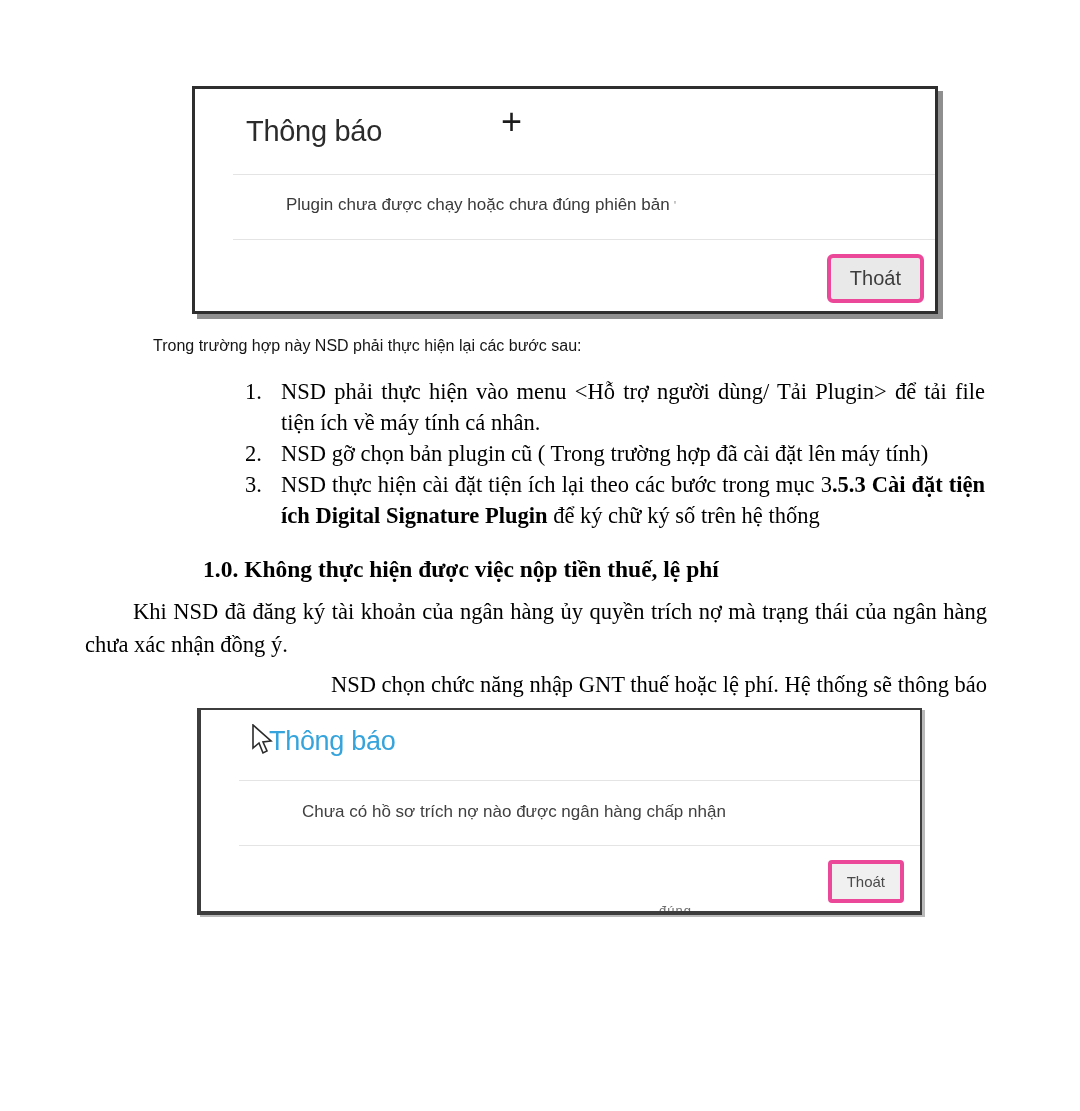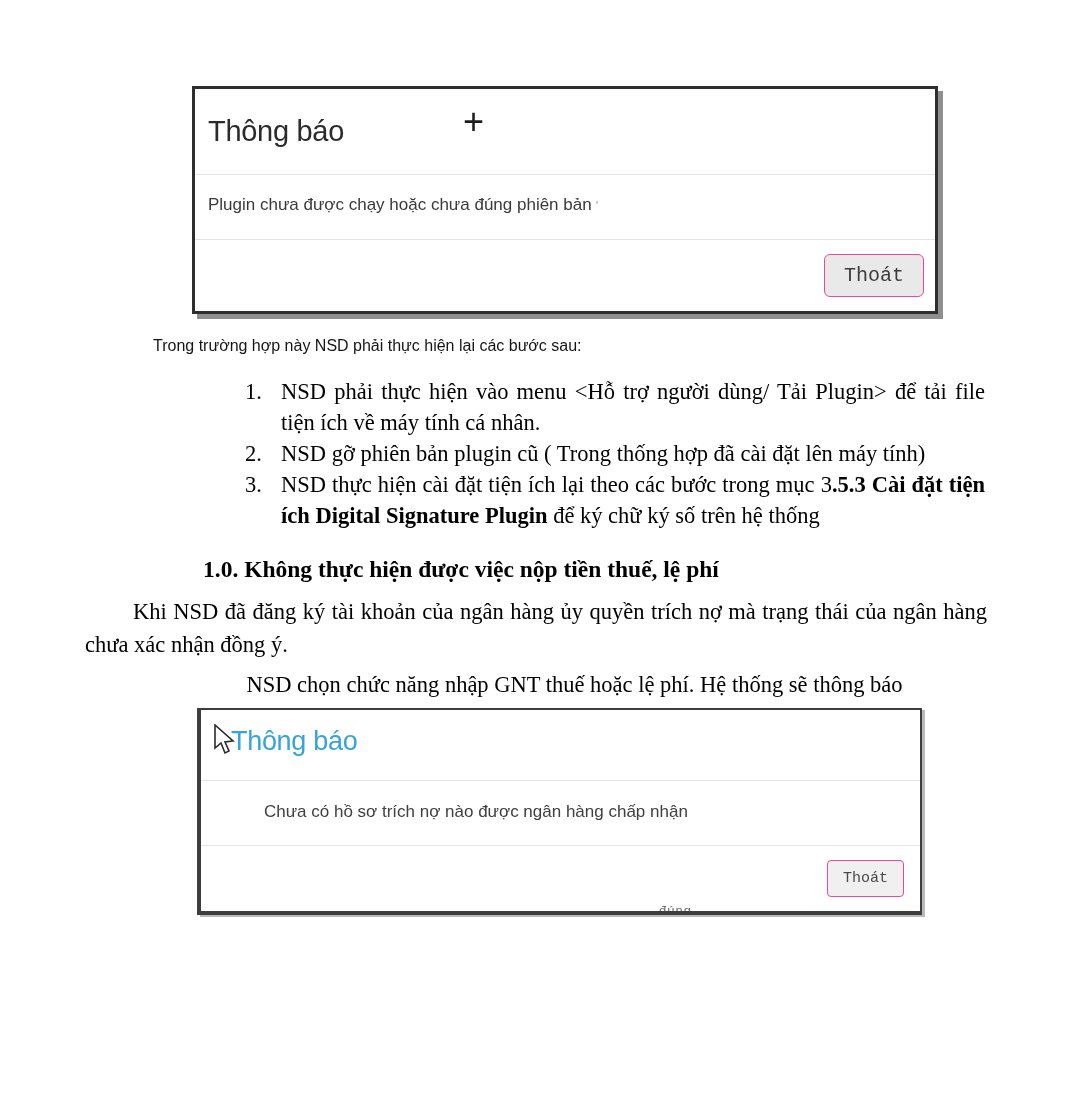--- a/index.html
+++ b/index.html
@@ -10,20 +10,21 @@
     overflow:hidden;
     font-family:"Liberation Serif", serif;
     color:#111;
   }
 
   
   .dlg{
     position:absolute;
     background:#ffffff;
     box-sizing:border-box;
+    padding-left:38px;
   }
   .dlg1{
     left:192px; top:86px; width:746px; height:228px;
     border:3px solid #2e2e2e;
     box-shadow:5px 5px 0 #8f8f8f;
   }
   .dlg2{
     left:197px; top:708px; width:725px; height:207px;
     border:2px solid #3d3d3d;
     border-left-width:4px;
@@ -44,31 +45,31 @@
     position:absolute; left:268px; top:12px;
     font-family:"Liberation Sans", sans-serif;
     font-size:36px; font-weight:200; color:#1c1c1c;
   }
   .arrow-cursor{position:absolute; left:12px; top:14px; width:24px; height:32px;}
   .dlg-sep{height:1px; background:#e4e4e4;}
   .dlg-body{
     font-family:"Liberation Sans", sans-serif;
     box-sizing:border-box;
   }
-  .dlg1 .dlg-body{height:64px; padding:20px 14px 0 13px; font-size:17px; color:#3a3a3a;}
+  .dlg1 .dlg-body{height:64px; padding:20px 14px 0 13px; font-size:17px; color:#3a3a3a;margin-left:40px;}
   .dlg2 .dlg-body{height:64px; padding:21px 14px 0 15px; font-size:17px; color:#404040;margin-left:48px;}
   .body-mark{color:#9a9a9a; font-size:13px; margin-left:4px;}
   .dlg-footer{position:relative; box-sizing:border-box; text-align:right;}
   .dlg1 .dlg-footer{padding:14px 11px 0 0;}
   .dlg2 .dlg-footer{padding:14px 16px 0 0;}
   .exit-btn{
     display:inline-block;
-    font-family:Liberation Mono, monospace;
+    font-family:Liberation Sans, sans-serif;
     background:#e9e9e9; color:#3d3d3d;
-    border:1px solid #ec4899; cursor:pointer;text-align:center;
+    border:4px solid #ec4899; cursor:pointer;text-align:center;
   }
   .dlg1 .exit-btn{font-size:20px; padding:9px 19px; border-radius:6px;}
   .dlg2 .exit-btn{font-size:15px; padding:9px 15px; border-radius:4px; background:#f0f0f0; color:#4a4a4a;}
   .clip-artifact{
     position:absolute; left:458px; bottom:-7px;
     font-family:"Liberation Sans", sans-serif;
     font-size:13px; color:#6d6d6d; letter-spacing:1px;
   }
 
   
@@ -85,21 +86,21 @@
   .section-heading{
     position:absolute; left:203px; top:556px; width:760px;
     font-size:23.5px; font-weight:bold; color:#000;
   }
   .para{
     position:absolute; left:85px; width:902px;
     font-size:22.5px; line-height:33px; color:#000;
     text-align:justify;
   }
   .para1{top:595px; text-indent:48px;}
-  .para2{top:668px; text-indent:77px; text-align:center;}
+  .para2{top:668px; text-indent:77px; text-align:right;}
   .para3{top:939px; text-indent:63px;}
 </style>
 </head>
 <body>
 
 <div class="page">
 
   <div class="dlg dlg1">
     <div class="dlg-header">
       <span class="dlg-title">Thông báo</span>
@@ -117,21 +118,21 @@
 
   <div class="intro-line">Trong trường hợp này NSD phải thực hiện lại các bước sau:</div>
 
   <div class="steps">
     <div class="step">
       <span class="step-num">1.</span>
       <span class="step-text"><span>NSD phải thực hiện vào menu &lt;Hỗ trợ người dùng/ Tải Plugin&gt; để tải file tiện ích về máy tính cá nhân.</span><span class="b"></span><span></span></span>
     </div>
     <div class="step">
       <span class="step-num">2.</span>
-      <span class="step-text"><span>NSD gỡ phiên bản plugin cũ ( Trong thống hợp đã cài đặt lên máy tính)</span><span class="b"></span><span></span></span>
+      <span class="step-text"><span>NSD gỡ chọn bản plugin cũ ( Trong trường hợp đã cài đặt lên máy tính)</span><span class="b"></span><span></span></span>
     </div>
     <div class="step">
       <span class="step-num">3.</span>
       <span class="step-text"><span>NSD thực hiện cài đặt tiện ích lại theo các bước trong mục 3</span><span class="b">.5.3 Cài đặt tiện ích Digital Signature Plugin</span><span> để ký chữ ký số trên hệ thống</span></span>
     </div>
   </div>
 
   <div class="section-heading">1.0. Không thực hiện được việc nộp tiền thuế, lệ phí</div>
 
   <div class="para para1">Khi NSD đã đăng ký tài khoản của ngân hàng ủy quyền trích nợ mà trạng thái của ngân hàng chưa xác nhận đồng ý.</div>

